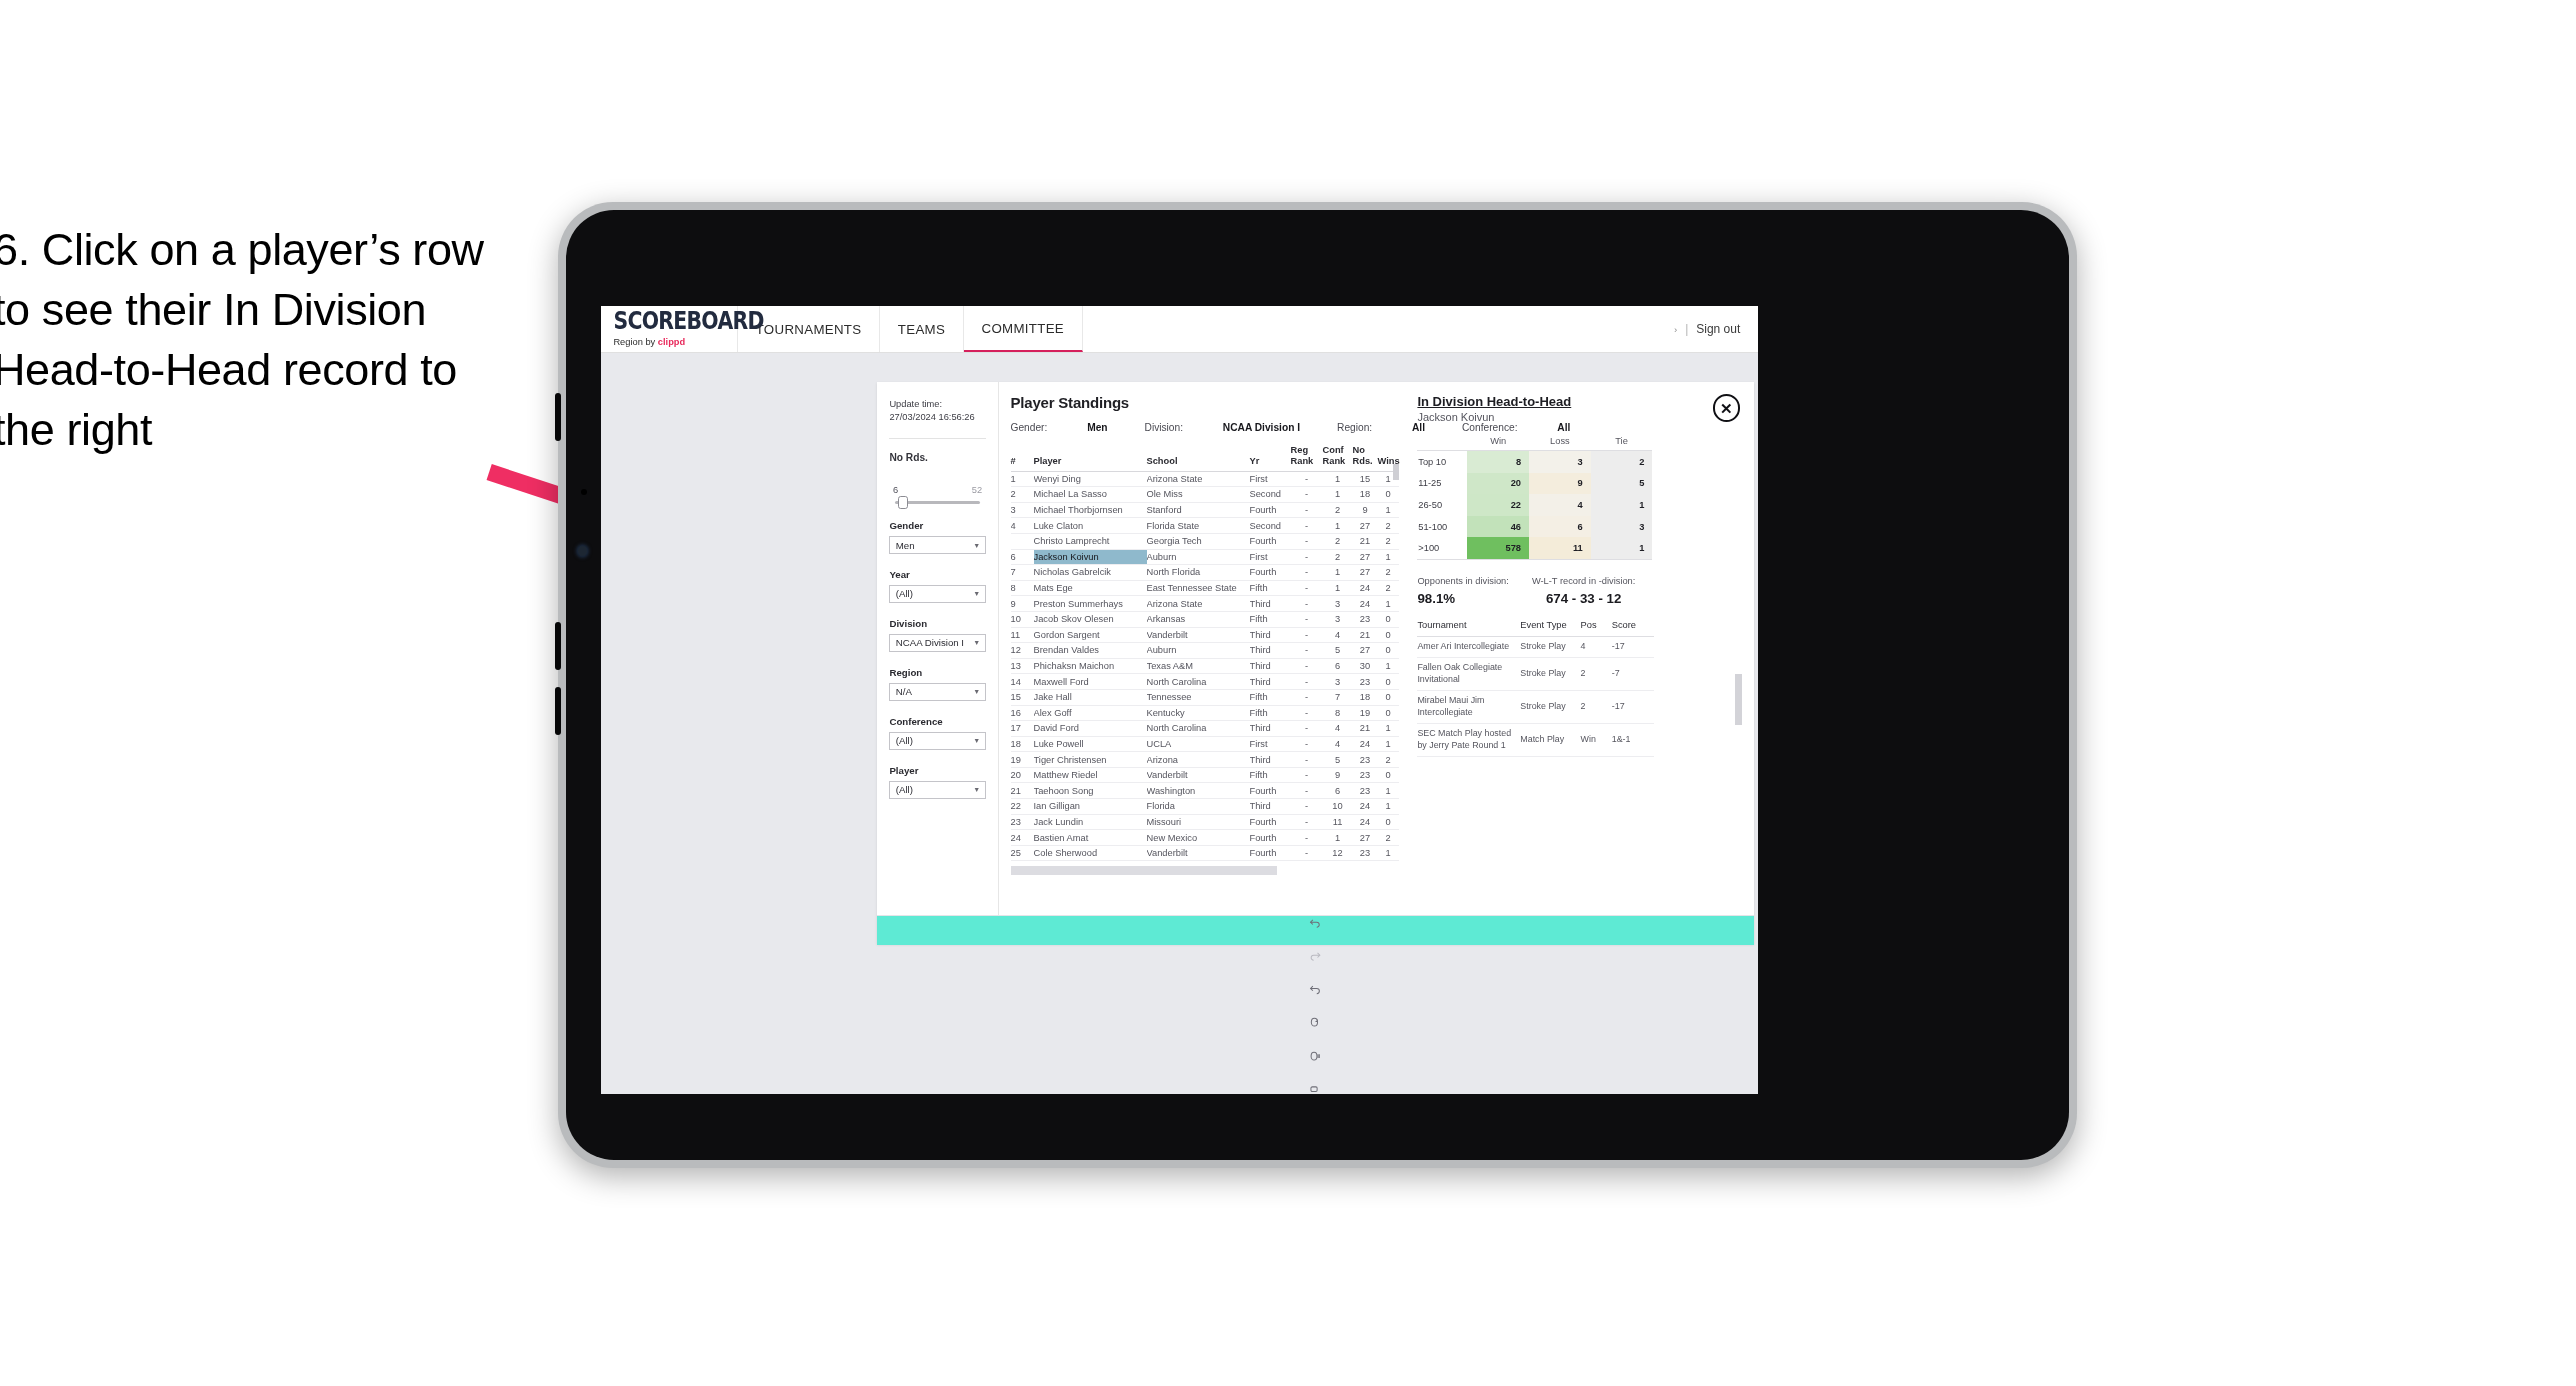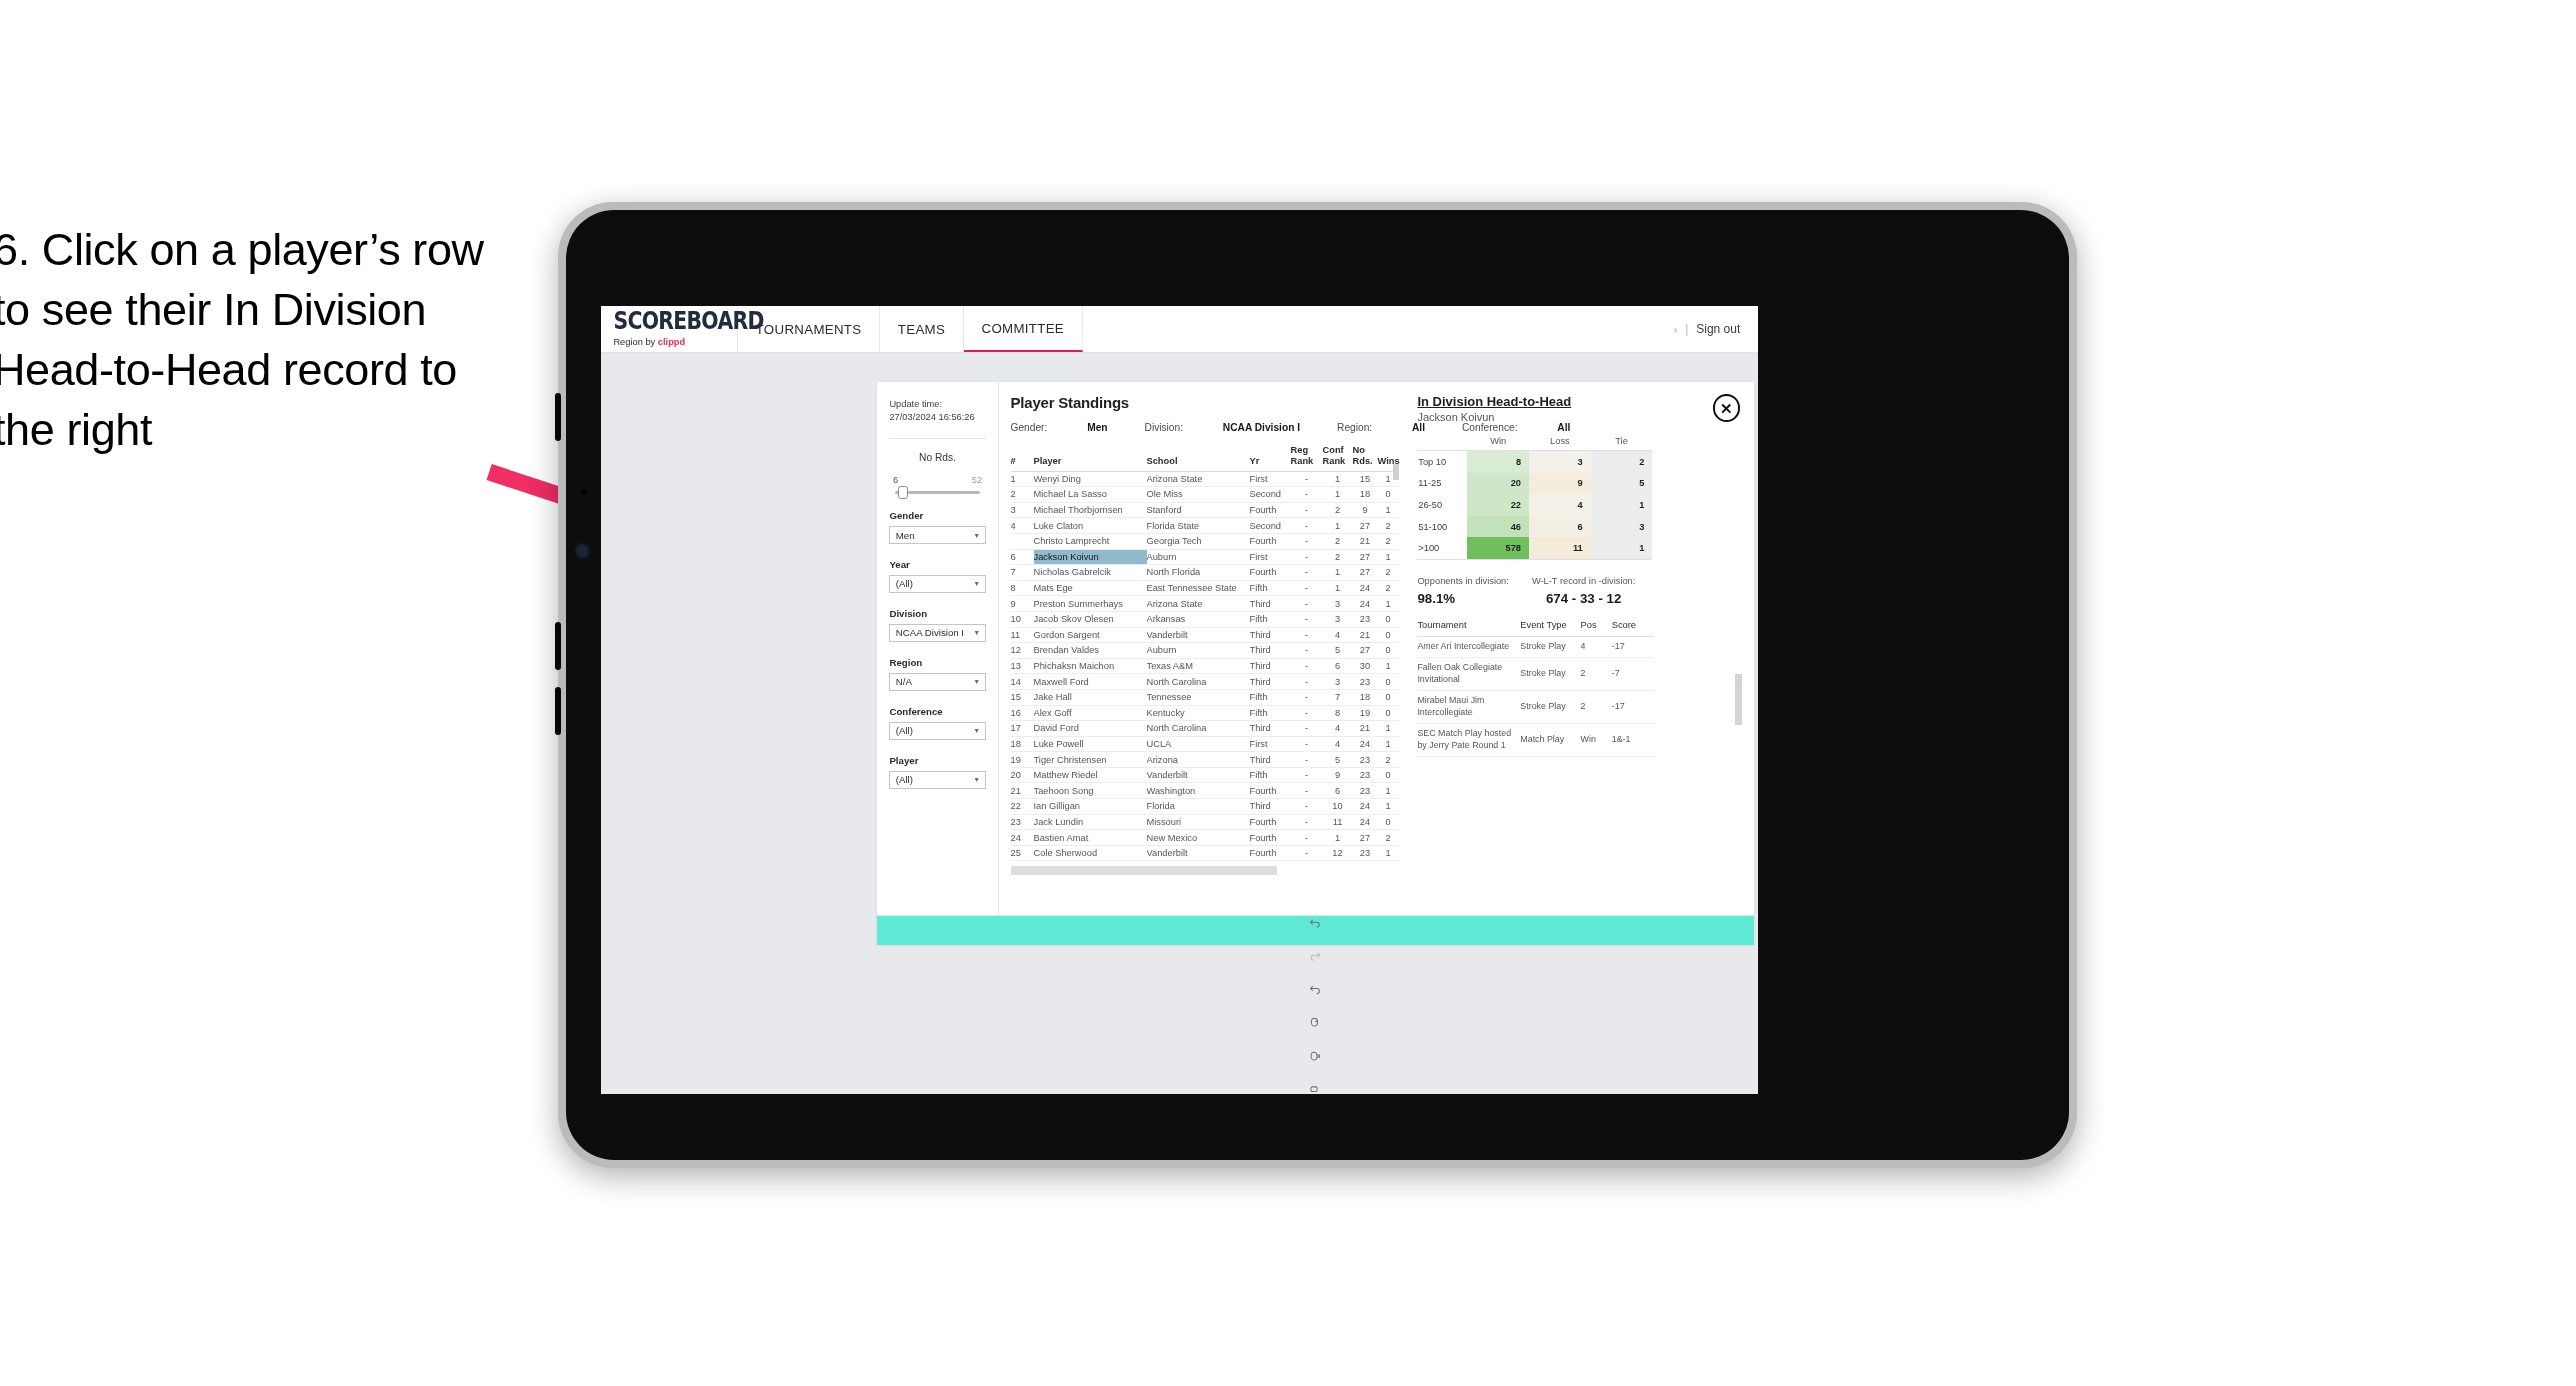--- a/index.html
+++ b/index.html
@@ -110,21 +110,21 @@
 
   
   #filters {
     width: 122px; padding: 16px 12.4px 0 12.4px;
     border-right: 0.9px solid #e6e6e6;
     font-size: 9.7px; color: #33333a;
   }
   #update-time { line-height: 1.45; font-size: 9.3px; color: #3c3c44; }
   #filters hr { border: 0; border-top: 0.9px solid #e3e3e3; margin: 13.3px 0 12.4px; }
   .f-label { font-weight: 700; font-size: 9.7px; color: #2a2a30; margin-bottom: 4.4px; }
-  .f-center { text-align: center; font-weight: 400; font-size: 10.2px; margin-bottom: 12px; }
+  .f-center { text-align: left; font-weight: 700; font-size: 10.2px; margin-bottom: 22px; }
   .slider-row { display: flex; justify-content: space-between; font-size: 9.3px; color: #50505a; padding: 0 3.5px; }
   .slider-row .hi { color: #9a9aa2; }
   .slider-track {
     position: relative; height: 3.5px; background: #b8b8bc;
     border-radius: 1.8px; margin: 6.2px 5.3px 0 5.3px;
   }
   .slider-knob {
     position: absolute; left: 3.5px; top: -4.4px;
     width: 9.7px; height: 12.4px; background: #fff;
     border: 1.3px solid #8c8c93; border-radius: 2.7px;

